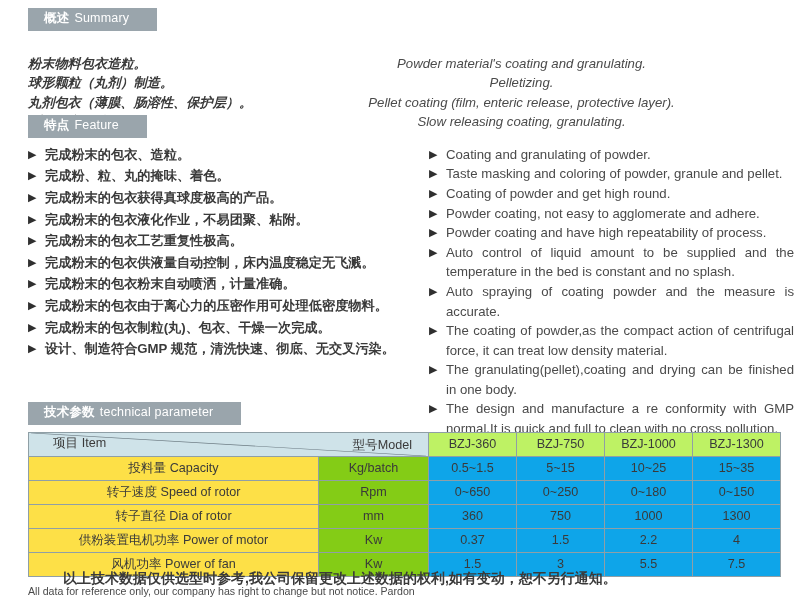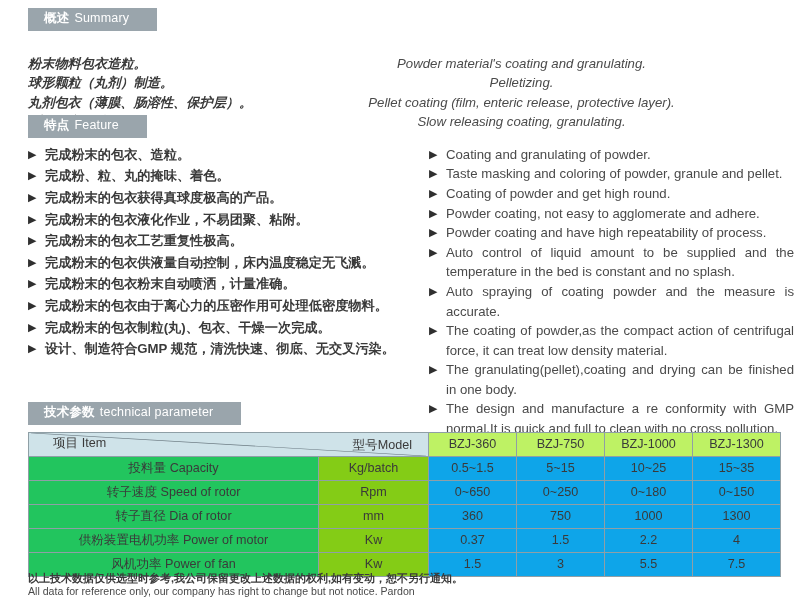--- a/index.html
+++ b/index.html
@@ -172,43 +172,44 @@
     left: 0; top: 0;
     width: 100%; height: 100%;
     pointer-events: none;
   }
   td.hdr-model {
     background: #bef264;
     height: 40px;
     font-size: 12.8px;
   }
   td.row-label {
-    background: #22c55e;
+    background: #fde047;
     text-align: center;
   }
   td.row-unit {
     background: #84cc16;
   }
   td.row-val {
     background: #0ea5e9;
   }
 
   
   #footer-note {
     position: absolute;
     left: 28px;
     top: 572px;
     width: 752px;
   }
   .note-cn {
-    font-size: 11px;
+    font-size: 14px;
     line-height: 13px;
     color: #3a3a3a;
     font-weight: bold;
     white-space: nowrap;
+    margin-left: 35px;
   }
   .note-en {
     font-size: 10.6px;
     line-height: 13px;
     color: #4a4a4a;
     white-space: nowrap;
   }
 </style>
 </head>
 <body>

